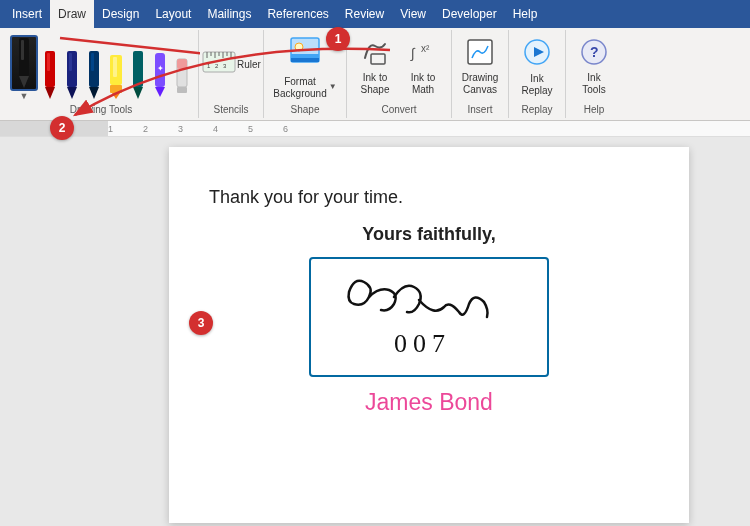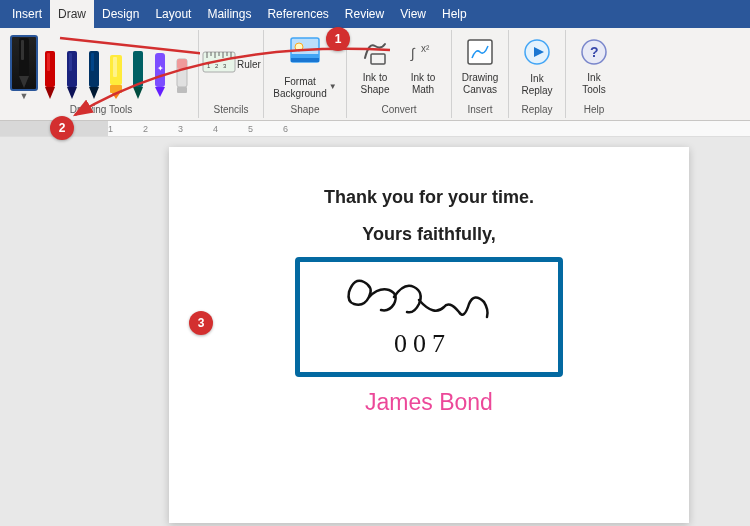--- a/index.html
+++ b/index.html
@@ -29,23 +29,23 @@
       font-size: 12px; font-weight: bold;
       display: flex; align-items: center; justify-content: center;
       position: absolute; z-index: 10;
       box-shadow: 0 1px 3px rgba(0,0,0,0.3);
     }
 
     
     .doc-area { background: #e8e8e8; display: flex; justify-content: center; padding: 10px; height: calc(526px - 130px); overflow: hidden; }
     .doc-page { background: white; width: 520px; padding: 20px 40px; box-shadow: 0 2px 8px rgba(0,0,0,0.2); }
 
-    .doc-text { text-align: center; font-size: 18px; font-weight: bold; margin-bottom: 16px; color: #222; }
+    .doc-text { text-align: left; font-size: 18px; font-weight: normal; margin-bottom: 16px; color: #222; }
     .doc-closing { text-align: center; font-size: 18px; font-weight: bold; margin-bottom: 12px; color: #222; }
-    .signature-box { border: 5px solid #0369a1; border-radius: 4px; width: 268px; margin: 0 auto 12px; height: 120px; display: flex; align-items: center; justify-content: center; position: relative; }
+    .signature-box { border: 2px solid #0369a1; border-radius: 4px; width: 240px; margin: 0 auto 12px; height: 120px; display: flex; align-items: center; justify-content: center; position: relative; }
     .doc-name { text-align: center; font-size: 23px; font-weight: normal; color: #ec4899; }
 
     
     .ruler-bar { background: #f9f9f9; border-bottom: 1px solid #ddd; height: 16px; display: flex; align-items: center; padding: 0 0 0 108px; overflow: hidden; }
     .ruler-tick { font-size: 9px; color: #888; margin-right: 30px; }
 
     
     .ribbon-content { display: flex; align-items: stretch; padding: 2px 4px; }
     .ribbon-group { display: flex; flex-direction: column; align-items: center; border-right: 1px solid #d1d1d1; padding: 0 6px; min-height: 88px; }
     .ribbon-group:last-child { border-right: none; }
@@ -59,20 +59,21 @@
 
   <div class="menu-bar">
     <div class="menu-item">Insert</div>
     <div class="menu-item active" style="background:#f3f2f1; color:#333;">Draw</div>
     <div class="menu-item">Design</div>
     <div class="menu-item">Layout</div>
     <div class="menu-item">Mailings</div>
     <div class="menu-item">References</div>
     <div class="menu-item">Review</div>
     <div class="menu-item">View</div>
+    <div class="menu-item">Developer</div>
     <div class="menu-item">Help</div>
   </div>
 
   <div style="background:#f3f2f1; border-bottom:1px solid #c8c6c4; position:relative;">
     <div class="ribbon-content">
 
       <div class="ribbon-group" style="min-width:180px;">
         <div class="ribbon-group-tools" style="align-items:flex-end;">
 
           <div style="display:flex; flex-direction:column; align-items:center; cursor:pointer;">

